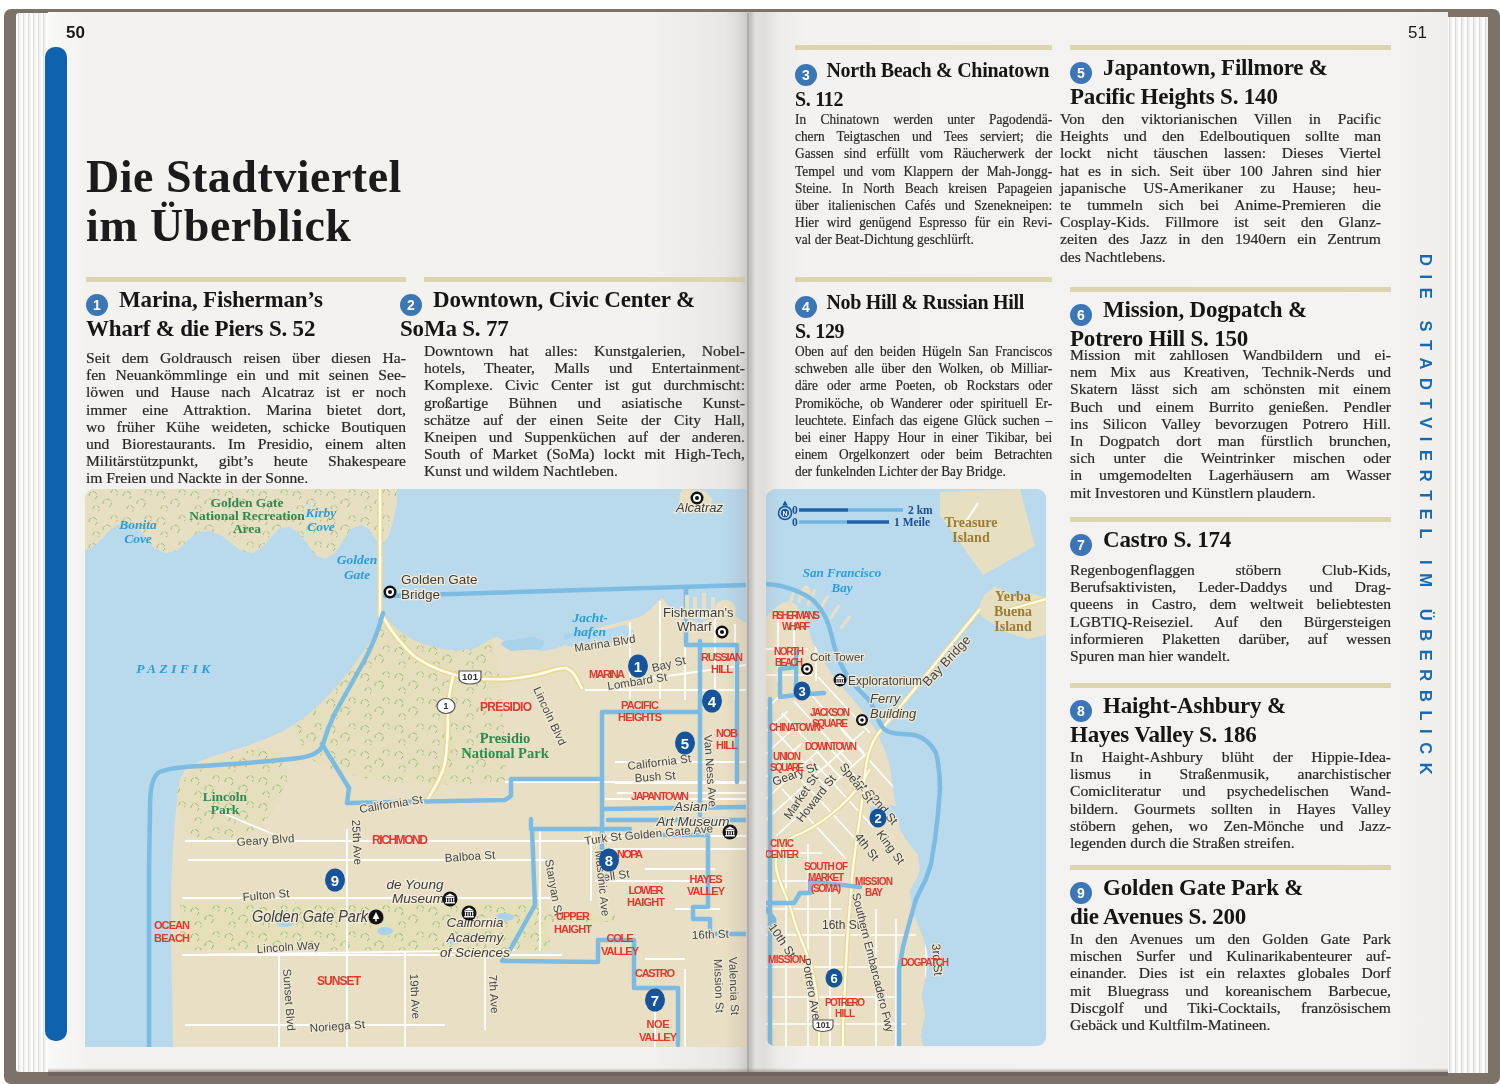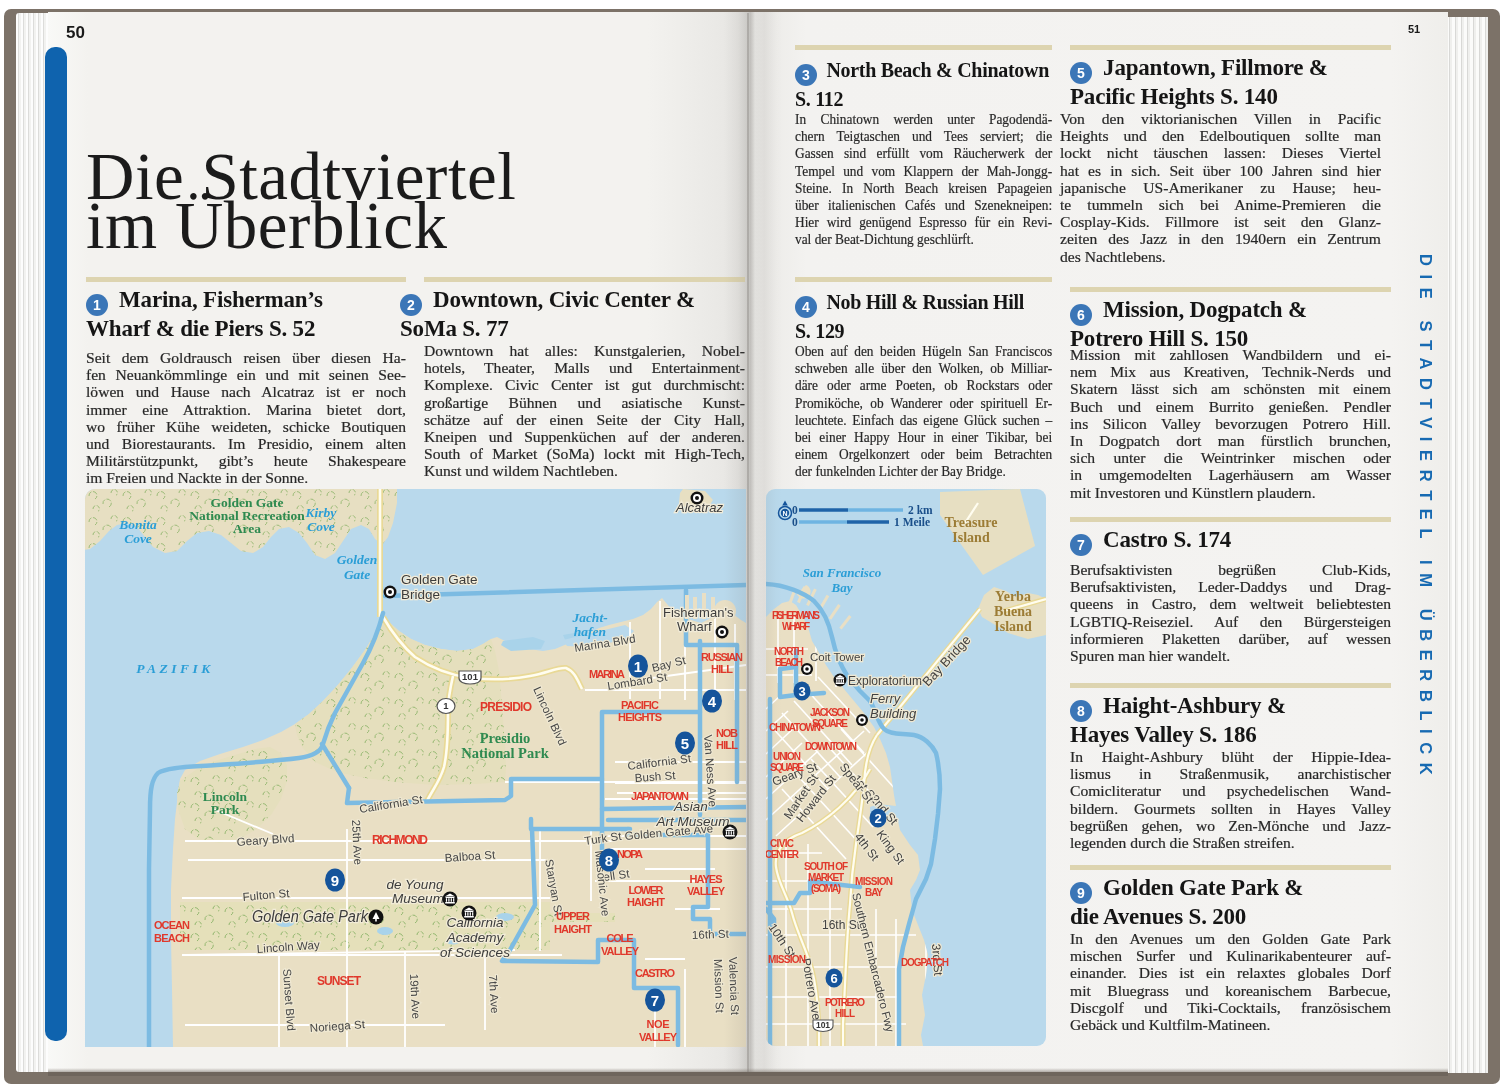--- a/index.html
+++ b/index.html
@@ -30,25 +30,25 @@
 <div class="abs" style="left:48px;top:12px;width:703px;height:1060px;background:
  linear-gradient(90deg,#f9f9f7 0,#f3f2ef 40px,#f3f2ef 600px,#e7e6e3 690px,#d6d5d2 703px)"></div>
 
 <div class="abs" style="left:751px;top:12px;width:697px;height:1060px;background:
  linear-gradient(90deg,#dcdbd8 0,#ebeae7 12px,#f3f2f0 55px,#f4f3f1 640px,#efeeeb 697px)"></div>
 
 <div class="abs" style="left:747px;top:13px;width:2px;height:1059px;background:linear-gradient(90deg,#c6c4c1,#a8a6a2 60%,#d8d7d4)"></div>
 
 <div class="abs" style="left:66px;top:23px;font-weight:bold;font-size:17px;color:#1a1a1a">50</div>
 
-<div class="abs" style="left:1408px;top:23px;font-weight:bold;font-size:11px;color:#1a1a1a">51</div>
+<div class="abs" style="left:1408px;top:23px;font-weight:normal;font-size:17px;color:#1a1a1a">51</div>
 
 <div class="abs" style="left:45px;top:47px;width:22px;height:994px;background:#0f63ae;border-radius:10px"></div>
 
-<div class="abs ser" style="left:86px;top:152px;font-size:67px;line-height:49px;font-weight:normal;color:#1b1b1b;letter-spacing:0.5px">Die Stadtviertel<br>im Überblick</div>
+<div class="abs ser" style="left:86px;top:152px;font-size:46px;line-height:49px;font-weight:bold;color:#1b1b1b;letter-spacing:0.5px">Die Stadtviertel<br>im Überblick</div>
 
 <div class="tan" style="left:86px;top:277px;width:320px"></div>
 
 <div class="abs hd" style="left:86px;top:287px;width:330px"><span class="num">1</span>&nbsp;&nbsp;Marina, Fisherman’s<br>Wharf &amp; die Piers S. 52</div>
 
 <div class="abs par" style="left:86px;top:349px;width:320px">
 <div class="bl">Seit dem Goldrausch reisen über diesen Ha-</div>
 <div class="bl">fen Neuankömmlinge ein und mit seinen See-</div>
 <div class="bl">löwen und Hause nach Alcatraz ist er noch</div>
 <div class="bl">immer eine Attraktion. Marina bietet dort,</div>
@@ -624,38 +624,38 @@
 <div class="bl">sich unter die Weintrinker mischen oder</div>
 <div class="bl">in umgemodelten Lagerhäusern am Wasser</div>
 <div class="ll">mit Investoren und Künstlern plaudern.</div>
 </div>
 
 <div class="tan" style="left:1070px;top:517px;width:321px"></div>
 
 <div class="abs hd" style="left:1070px;top:527px;width:330px"><span class="num">7</span>&nbsp;&nbsp;Castro S. 174</div>
 
 <div class="abs par" style="left:1070px;top:561px;width:321px">
-<div class="bl">Berufsaktivisten begrüßen Club-Kids,</div>
+<div class="bl">Regenbogenflaggen stöbern Club-Kids,</div>
 <div class="bl">Berufsaktivisten, Leder-Daddys und Drag-</div>
 <div class="bl">queens in Castro, dem weltweit beliebtesten</div>
 <div class="bl">LGBTIQ-Reiseziel. Auf den Bürgersteigen</div>
 <div class="bl">informieren Plaketten darüber, auf wessen</div>
 <div class="ll">Spuren man hier wandelt.</div>
 </div>
 
 <div class="tan" style="left:1070px;top:683px;width:321px"></div>
 
 <div class="abs hd" style="left:1070px;top:693px;width:330px"><span class="num">8</span>&nbsp;&nbsp;Haight-Ashbury &amp;<br>Hayes Valley S. 186</div>
 
 <div class="abs par" style="left:1070px;top:748px;width:321px">
 <div class="bl">In Haight-Ashbury blüht der Hippie-Idea-</div>
 <div class="bl">lismus in Straßenmusik, anarchistischer</div>
 <div class="bl">Comicliteratur und psychedelischen Wand-</div>
 <div class="bl">bildern. Gourmets sollten in Hayes Valley</div>
-<div class="bl">begrüßen gehen, wo Zen-Mönche und Jazz-</div>
+<div class="bl">stöbern gehen, wo Zen-Mönche und Jazz-</div>
 <div class="ll">legenden durch die Straßen streifen.</div>
 </div>
 
 <div class="tan" style="left:1070px;top:865px;width:321px"></div>
 
 <div class="abs hd" style="left:1070px;top:875px;width:330px"><span class="num">9</span>&nbsp;&nbsp;Golden Gate Park &amp;<br>die Avenues S. 200</div>
 
 <div class="abs par" style="left:1070px;top:930px;width:321px">
 <div class="bl">In den Avenues um den Golden Gate Park</div>
 <div class="bl">mischen Surfer und Kulinarikabenteurer auf-</div>

